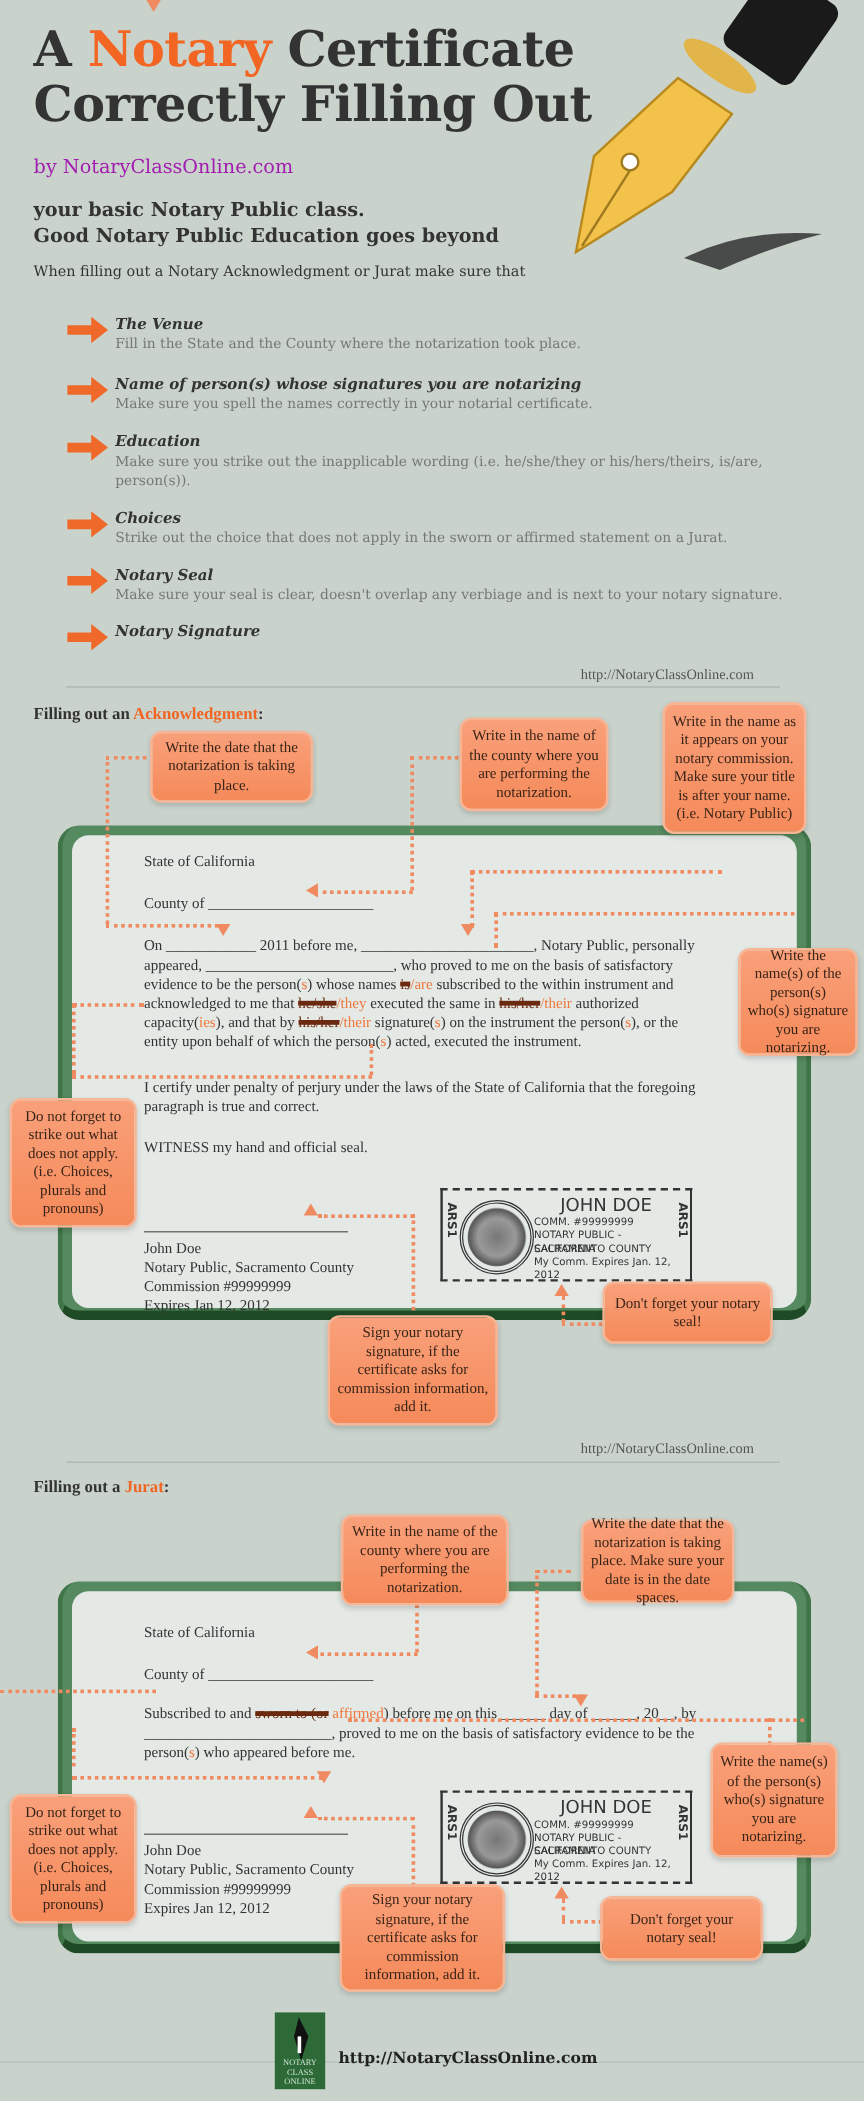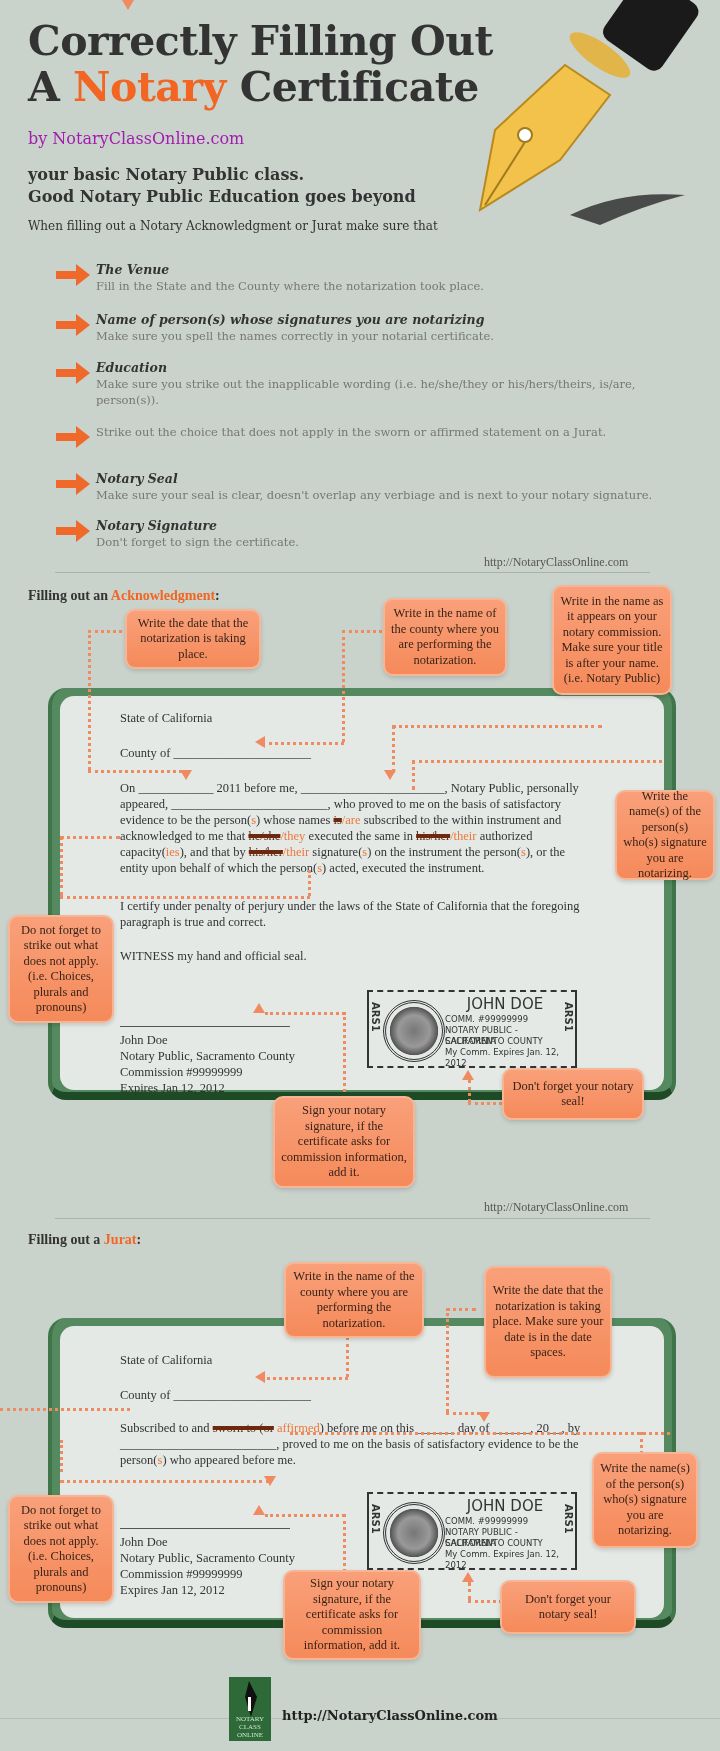--- a/index.html
+++ b/index.html
@@ -38,22 +38,22 @@
   .seal .line { position: absolute; left: 76px; right: 12px; font-size: 8.5px; line-height: 11px; }
   .sigline { position: absolute; height: 1px; background: #555; }
   .footer-logo { position: absolute; left: 229px; top: 1677px; width: 42px; height: 64px; background: #2d6a38; }
   .footer-logo .lt { position: absolute; bottom: 2px; width: 100%; text-align: center; font-size: 7px; line-height: 8px; color: #cfe3d2; font-family: "Liberation Serif", serif; }
   .footer-url { left: 282px; top: 1708px; font-family: "DejaVu Serif", serif; font-weight: bold; font-size: 13px; color: #222; }
 </style>
 </head>
 <body>
 
 <div class="abs title">
+  <div><span>A </span><span class="accent">Notary</span><span> Certificate</span></div>
   <div>Correctly Filling Out</div>
-  <div><span>A </span><span class="accent">Notary</span><span> Certificate</span></div>
 </div>
 <div class="abs byline">by NotaryClassOnline.com</div>
 
 <svg class="abs pen" viewBox="0 0 250 230">
   <path d="M100 215 Q150 190 215 195 Q175 205 130 225 Z" fill="#333" opacity="0.85"></path>
   <rect x="140" y="-20" width="70" height="80" rx="10" fill="#1a1a1a" transform="rotate(35 175 30)"></rect>
   <ellipse cx="130" cy="55" rx="36" ry="12" fill="#e2b54a" transform="rotate(35 130 55)"></ellipse>
   <path d="M95 65 L140 95 L90 160 L10 210 L25 130 Z" fill="#f2c24a" stroke="#b88a1e" stroke-width="2"></path>
   <circle cx="55" cy="135" r="7" fill="#fff" stroke="#a07a20" stroke-width="2"></circle>
   <line x1="55" y1="142" x2="15" y2="205" stroke="#a07a20" stroke-width="2"></line>
@@ -85,35 +85,35 @@
   <svg class="arrow" viewBox="0 0 34 22">
       <path d="M0 7 H20 V0 L34 11 L20 22 V15 H0 Z" fill="#ef6a2a"></path>
     </svg>
   <div class="st-title">Education</div>
   <div class="st-desc" style="width:560px">Make sure you strike out the inapplicable wording (i.e. he/she/they or his/hers/theirs, is/are, person(s)).</div>
 </div>
 <div class="step" style="top:424px">
   <svg class="arrow" viewBox="0 0 34 22">
       <path d="M0 7 H20 V0 L34 11 L20 22 V15 H0 Z" fill="#ef6a2a"></path>
     </svg>
+  <div class="st-title">Choices</div>
   <div class="st-desc">Strike out the choice that does not apply in the sworn or affirmed statement on a Jurat.</div>
 </div>
 <div class="step" style="top:471px">
   <svg class="arrow" viewBox="0 0 34 22">
       <path d="M0 7 H20 V0 L34 11 L20 22 V15 H0 Z" fill="#ef6a2a"></path>
     </svg>
   <div class="st-title">Notary Seal</div>
   <div class="st-desc">Make sure your seal is clear, doesn't overlap any verbiage and is next to your notary signature.</div>
 </div>
 <div class="step" style="top:518px">
   <svg class="arrow" viewBox="0 0 34 22">
       <path d="M0 7 H20 V0 L34 11 L20 22 V15 H0 Z" fill="#ef6a2a"></path>
     </svg>
   <div class="st-title">Notary Signature</div>
-  <div class="st-desc">Don't forget to sign the certificate.</div>
 </div>
 
 <div class="abs url-small" style="left:484px; top:555px">http://NotaryClassOnline.com</div>
 <div class="hr" style="top:572px"></div>
 
 <div class="abs section-title" style="top:588px"><span>Filling out an </span><span class="accent">Acknowledgment</span><span>:</span></div>
 
 <div class="frame" style="top:688px; height:412px">
   <div class="paper"></div>
 </div>
@@ -222,21 +222,21 @@
 <div class="dots-h" style="left:60px; top:1480px; width:210px"></div>
 <div class="tri down" style="left:264px; top:1476px"></div>
 <div class="dots-h" style="left:265px; top:1514px; width:80px"></div>
 <div class="dots-v" style="left:343px; top:1514px; height:76px"></div>
 <div class="tri up" style="left:253px; top:1505px"></div>
 <div class="tri up" style="left:462px; top:1572px"></div>
 <div class="dots-v" style="left:468px; top:1582px; height:18px"></div>
 <div class="dots-h" style="left:468px; top:1600px; width:34px"></div>
 
 <div class="callout" style="left:284px; top:1262px; width:140px; height:76px">Write in the name of the county where you are performing the notarization.</div>
-<div class="callout" style="left:484px; top:1266px; width:128px; height:112px">Write the date that the notarization is taking place. Make sure your date is in the date spaces.</div>
+<div class="callout" style="left:484px; top:1266px; width:128px; height:70px">Write the date that the notarization is taking place. Make sure your date is in the date spaces.</div>
 <div class="callout" style="left:592px; top:1452px; width:106px; height:96px">Write the name(s) of the person(s) who(s) signature you are notarizing.</div>
 <div class="callout" style="left:8px; top:1495px; width:106px; height:108px">Do not forget to strike out what does not apply. (i.e. Choices, plurals and pronouns)</div>
 <div class="callout" style="left:283px; top:1570px; width:138px; height:90px">Sign your notary signature, if the certificate asks for commission information, add it.</div>
 <div class="callout" style="left:500px; top:1580px; width:136px; height:54px">Don't forget your notary seal!</div>
 
 <div class="hr" style="top:1718px; left:0; right:0; background:#b3bdb6"></div>
 <div class="footer-logo">
   <svg width="42" height="44" viewBox="0 0 42 44">
       <path d="M20 4 L28 20 L22 40 L16 20 Z" fill="#111"></path>
       <rect x="19" y="20" width="3" height="14" fill="#fff"></rect>

